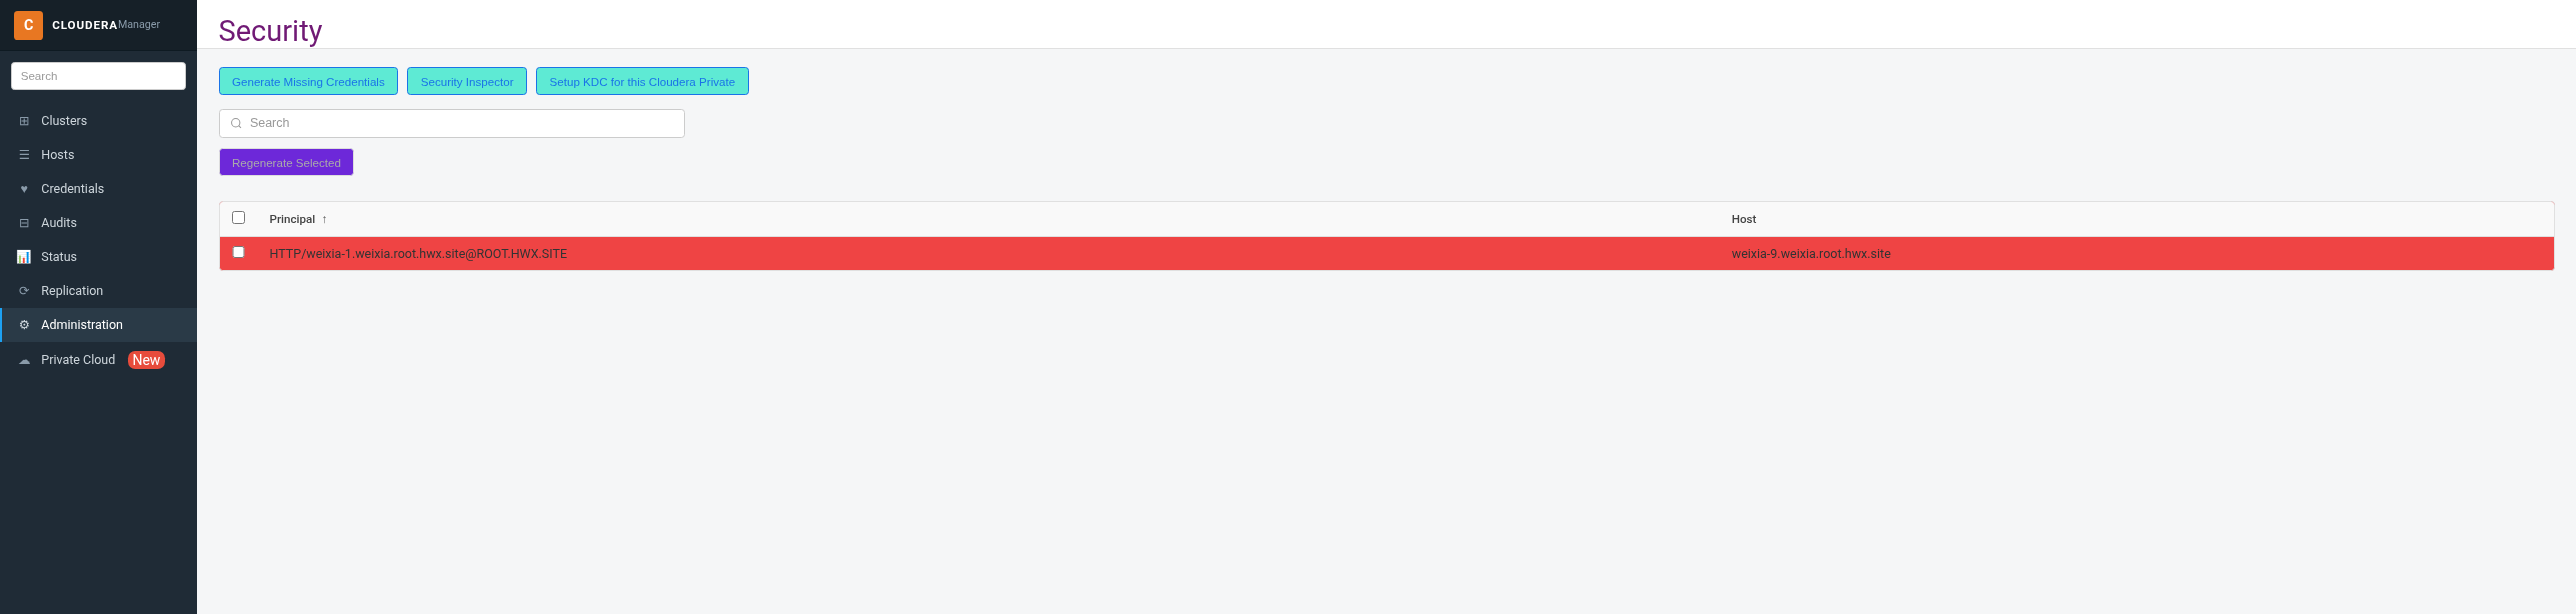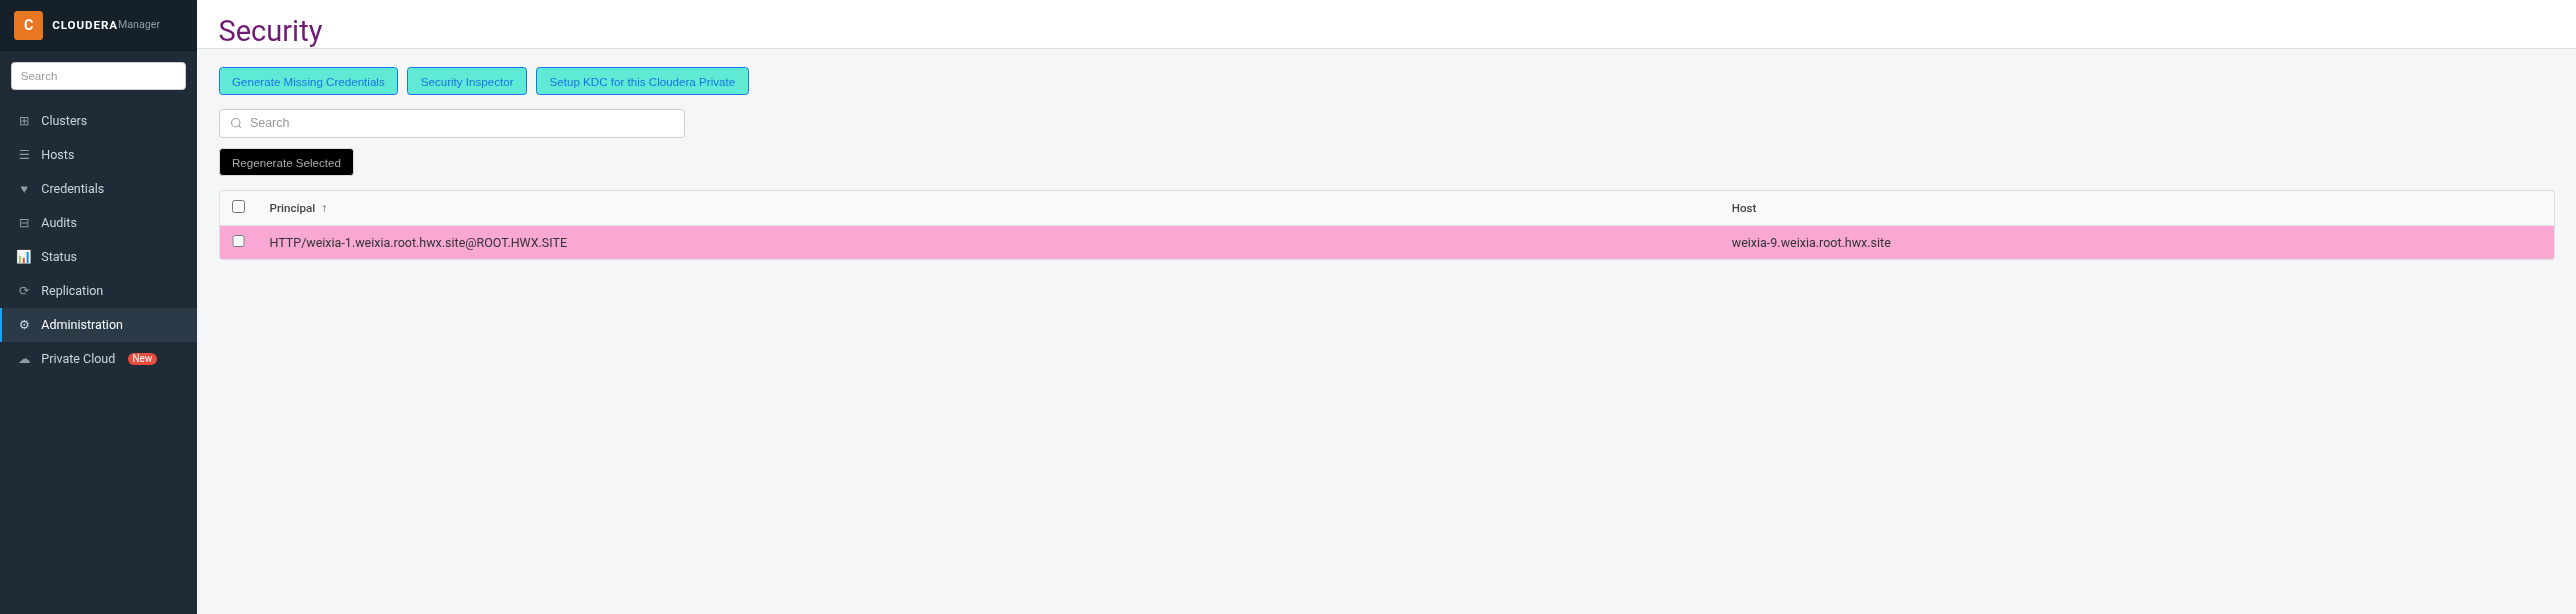--- a/index.html
+++ b/index.html
@@ -91,21 +91,21 @@
       align-items: center;
       justify-content: center;
       font-size: 12.5px;
       color: #8a9baa;
       flex-shrink: 0;
     }
     .nav-item.active .nav-icon { color: #cdd5db; }
     .nav-badge {
       background: #e74c3c;
       color: white;
-      font-size: 10px;
+      font-size: 14px;
       padding: 0.9px 4.5px;
       border-radius: 7.2px;
       margin-left: 3.6px;
     }
 
     
     .main {
       flex: 1;
       display: flex;
       flex-direction: column;
@@ -183,30 +183,30 @@
       font-size: 12.5px;
       color: #333;
       flex: 1;
       background: transparent;
     }
     .search-bar input::placeholder { color: #999; }
     .btn-disabled {
       padding: 6.3px 12.5px;
       font-size: 11.6px;
       color: #aaa;
-      background: #000000;
+      background: #6d28d9;
       border: 0.9px solid #ddd;
       border-radius: 3.6px;
       cursor: not-allowed;
-      margin-bottom: 14px;
+      margin-bottom: 25px;
     }
 
     
     .table-container {
-      background: #f9a8d4;
+      background: #ef4444;
       border: 0.9px solid #e0e0e0;
       border-radius: 3.6px;
       overflow: hidden;
     }
     .table {
       width: 100%;
       border-collapse: collapse;
       font-size: 12.5px;
     }
     .table thead tr {

